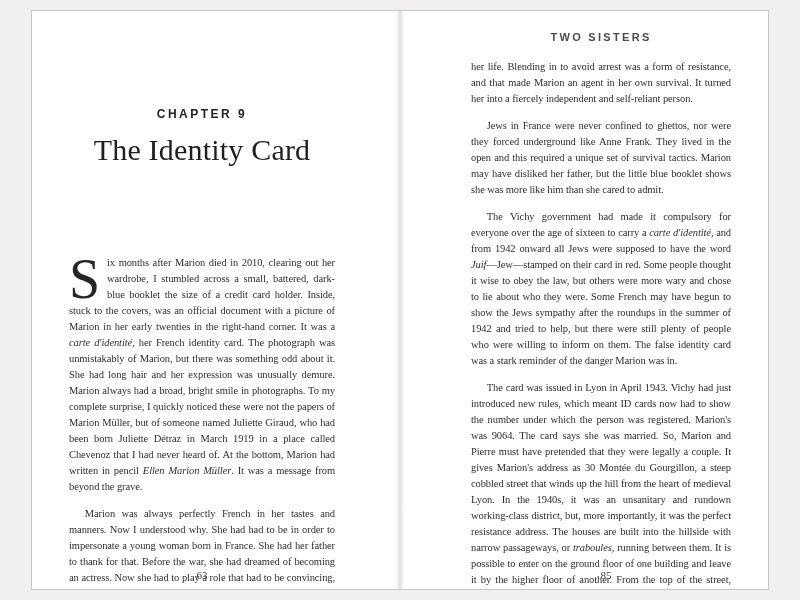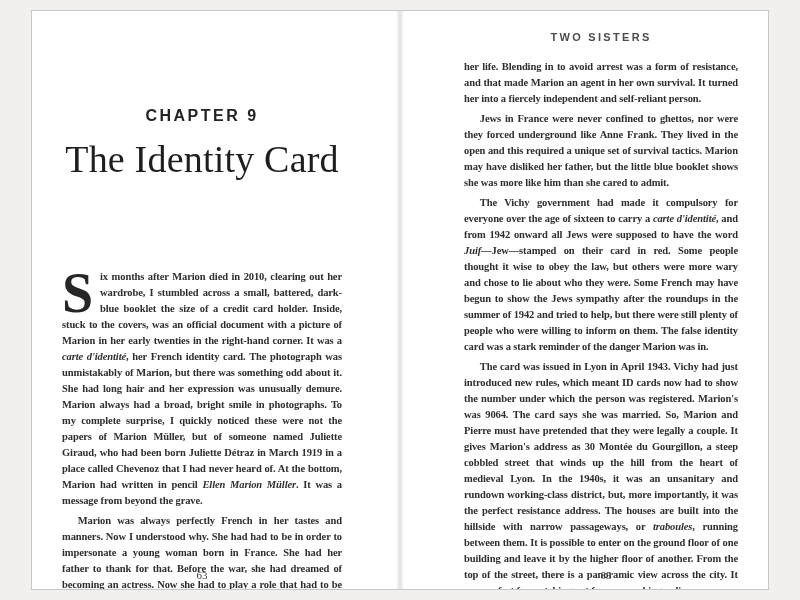--- a/index.html
+++ b/index.html
@@ -40,30 +40,30 @@
     width: 8px;
     flex: none;
     background: linear-gradient(to right, rgba(0,0,0,0) 0%, rgba(0,0,0,0.12) 50%, rgba(0,0,0,0) 100%);
   }
 
   
   .chapter-label {
     margin-top: 96px;
     text-align: center;
     font-family: "Liberation Sans", sans-serif;
-    font-size: 16px;
+    font-size: 12px;
     font-weight: 700;
     letter-spacing: 2.5px;
     color: #222222;
   }
   .chapter-title {
     margin: 12px 0 12px 0;
     text-align: center;
     font-family: "Liberation Serif", serif;
-    font-size: 38px;
+    font-size: 30px;
     font-weight: 400;
     letter-spacing: 0.2px;
     color: #1e1e1e;
   }
 
   
   .running-header {
     margin-top: 20px;
     text-align: center;
     font-family: "Liberation Sans", sans-serif;
@@ -79,23 +79,22 @@
     line-height: 16px;
     letter-spacing: -0.1px;
     text-align: justify;
     color: #2e2e2e;
     hyphens: auto;
     -webkit-hyphens: auto;
   }
   .left  .body-text { margin-top: 88px; }
   .right .body-text { margin-top: 16px; }
   .body-text p {
-    margin: 4px;
+    margin: 11px;
     text-indent: 1.5em;
-    font-weight: bold;
   }
   .body-text p.first { text-indent: 0; }
   .dropcap {
     float: left;
     font-family: "Liberation Serif", serif;
     font-size: 56px;
     line-height: 44px;
     padding: 2px 7px 0 0;
     color: #262626;
   }

